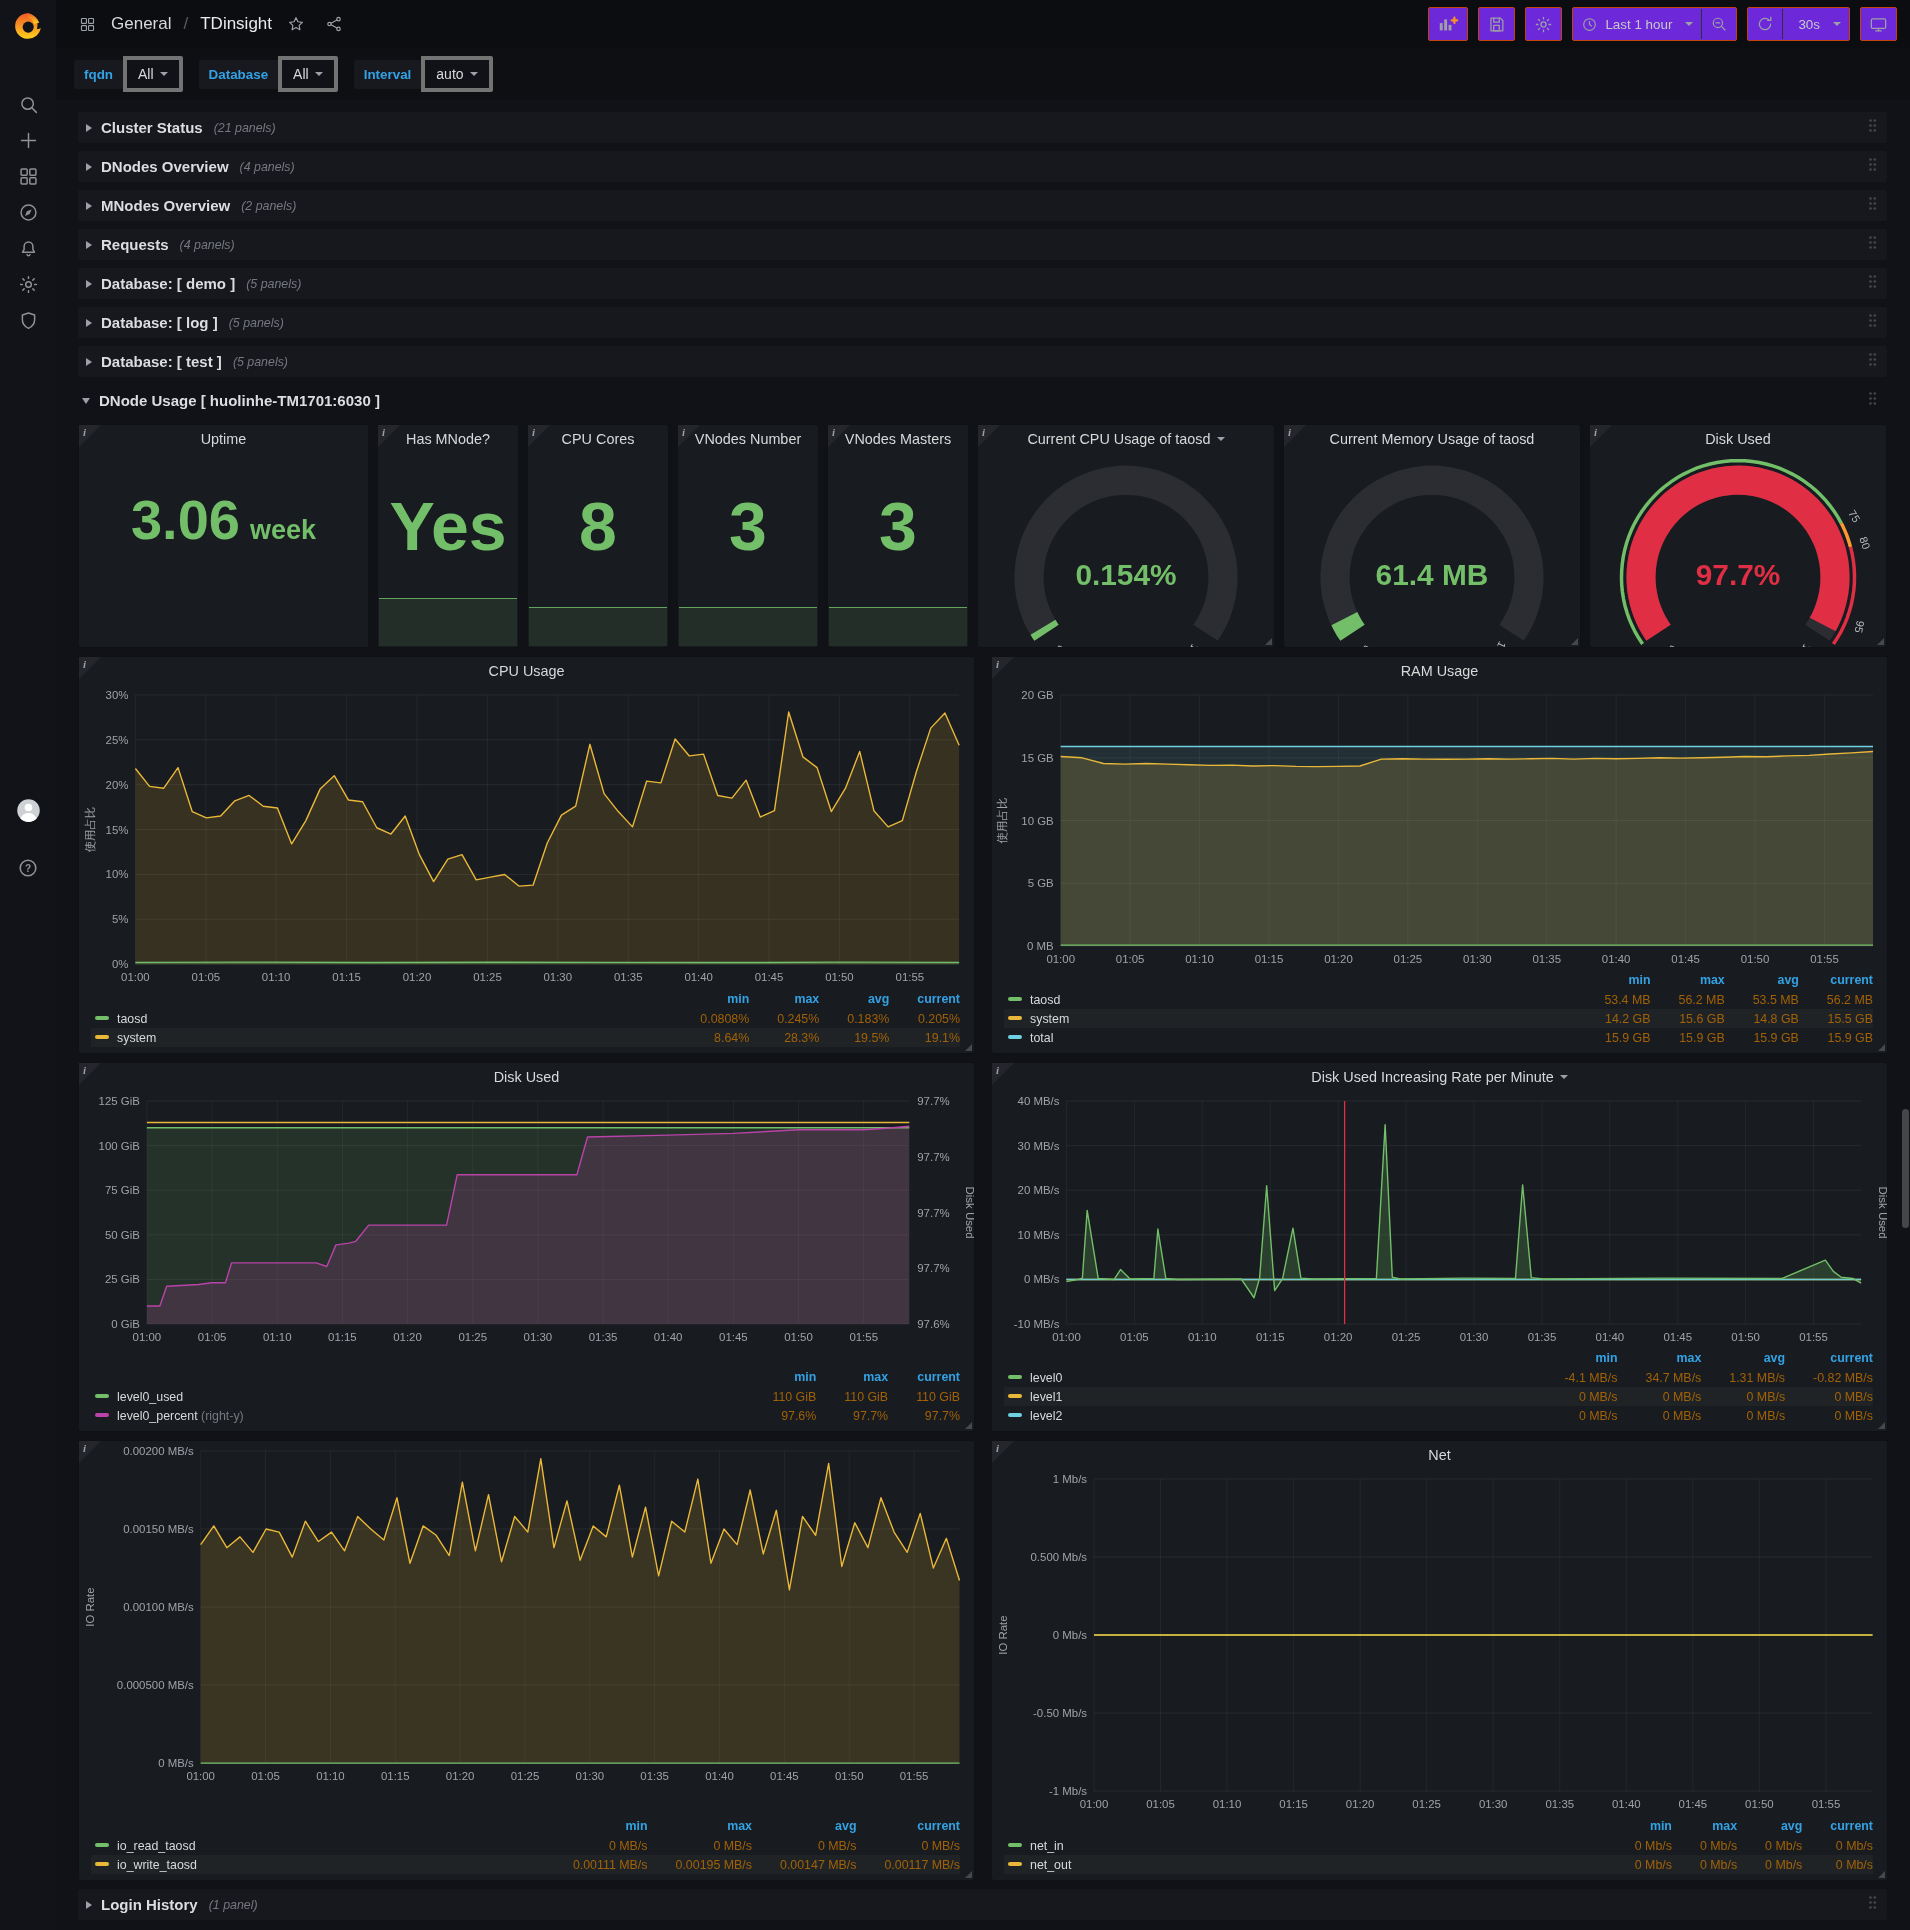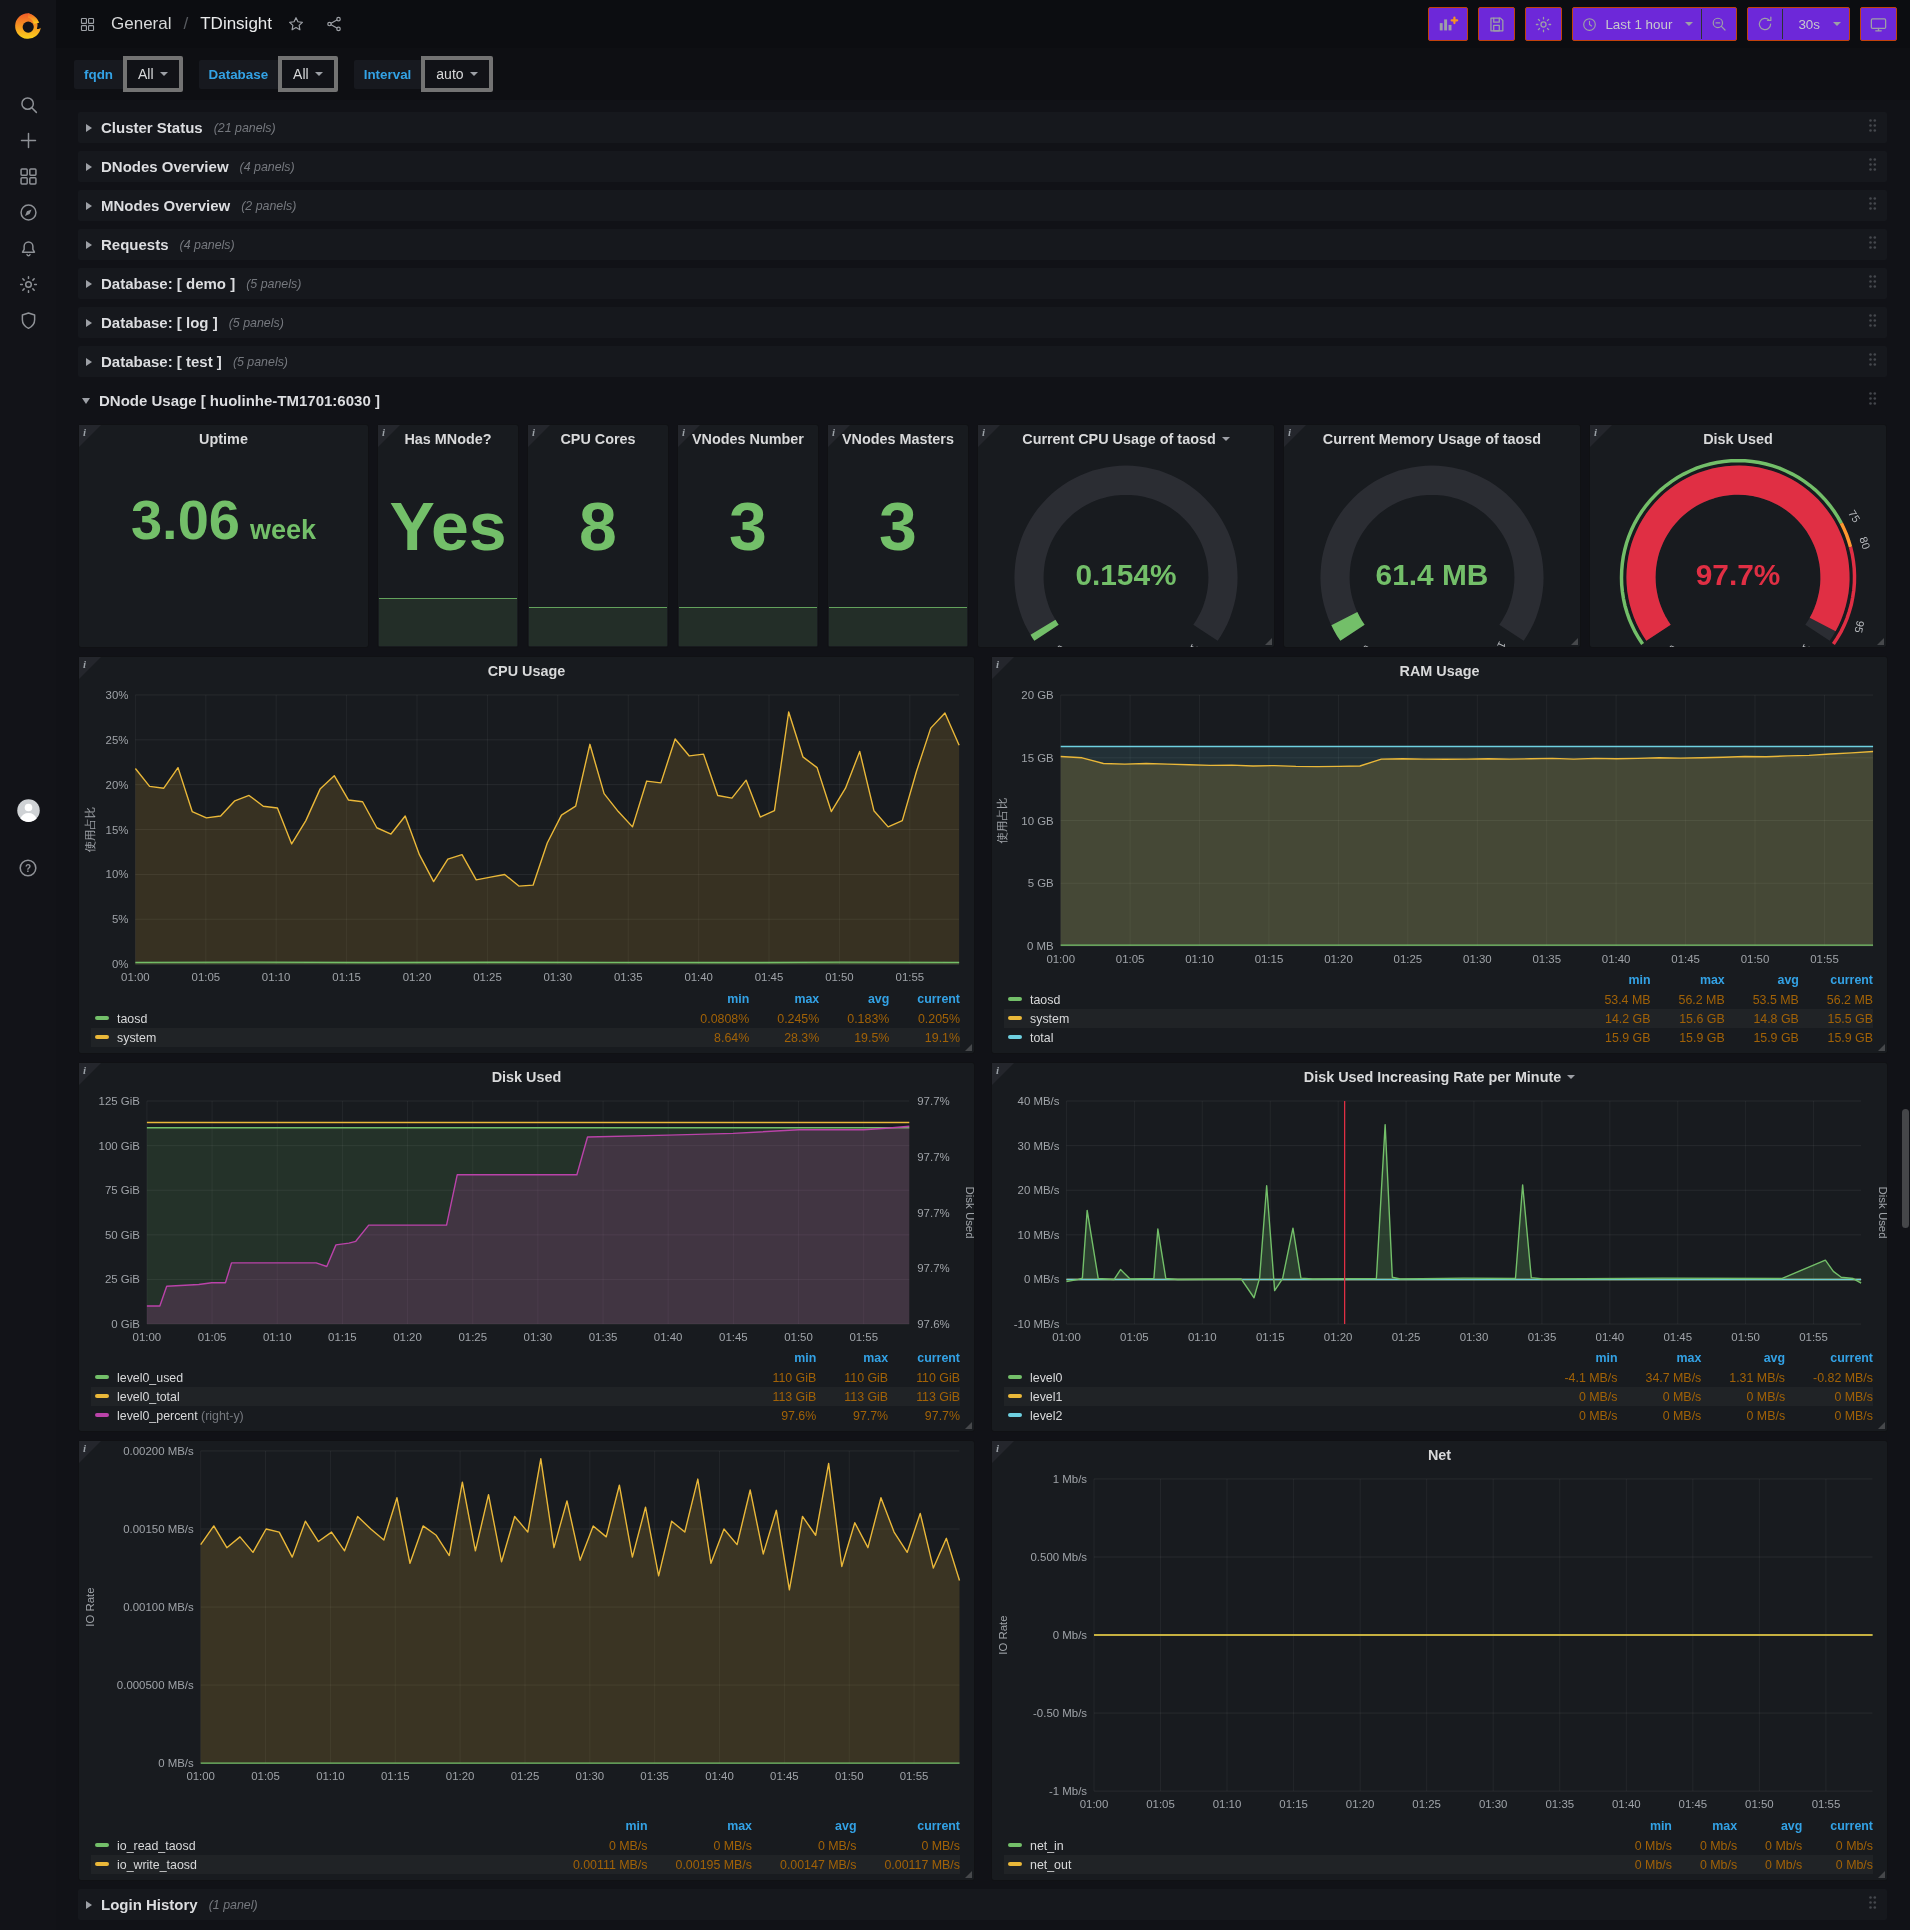--- a/index.html
+++ b/index.html
@@ -39,21 +39,21 @@
   .chev-r{width:0;height:0;border-left:6px solid #9da0a6;border-top:4.5px solid transparent;border-bottom:4.5px solid transparent}
   .chev-d{width:0;height:0;border-top:6px solid #9da0a6;border-left:4.5px solid transparent;border-right:4.5px solid transparent}
   .row-title{font-size:15px;font-weight:700;color:#dcdde0}
   .row-count{font-size:12.4px;font-style:italic;color:#75787e;margin-left:2px}
   .row-dots{margin-left:auto;opacity:.75;cursor:grab}
   .open-row{background:transparent;padding-left:4px}
   
   .panel{background:#181b1f;border:1px solid #101114;border-radius:3px;position:relative;display:flex;flex-direction:column;box-sizing:border-box}
   .info-corner{position:absolute;top:0;left:0;width:0;height:0;border-top:22px solid #24262c;border-right:22px solid transparent;z-index:2}
   .info-corner span{position:absolute;top:-21px;left:4px;font:italic 700 11px "Liberation Serif",serif;color:#9aa0a6}
-  .p-title{height:28px;flex:0 0 28px;display:flex;align-items:center;justify-content:center;font-size:14.4px;font-weight:700;color:#d8d9da;cursor:pointer}
+  .p-title{height:28px;flex:0 0 28px;display:flex;align-items:center;justify-content:center;font-size:14.4px;font-weight:400;color:#d8d9da;cursor:pointer}
   .rz{position:absolute;right:2px;bottom:2px;width:0;height:0;border-bottom:7px solid rgba(255,255,255,.2);border-left:7px solid transparent}
   .stat-row{display:flex;gap:8px;height:224px;flex:0 0 224px}
   .stat-value{flex:1;display:flex;align-items:baseline;justify-content:center;color:#73bf69;font-weight:700;margin-top:34px}
   .stat-value .v{font-size:56px}.stat-value .vbig{font-size:68px}
   .stat-value .u{font-size:27px;margin-left:10px;font-weight:700}
   .spark{position:absolute;left:1px;right:1px;bottom:1px;background:rgba(115,191,105,.12);border-top:1px solid rgba(115,191,105,.8);z-index:1}
   .g-body,.c-body{flex:1;position:relative;overflow:hidden}
   .chart-row{display:flex;gap:16px}
   .chart-row .panel{flex:1 1 0}
   
@@ -699,26 +699,20 @@
                     <th>min</th>
                     <th>max</th>
                     <th>current</th>
                   </tr>
                   <tr>
                     <td class="nm"><span class="sw" style="background:#73bf69"></span>level0_used</td>
                     <td class="val">110 GiB</td>
                     <td class="val">110 GiB</td>
                     <td class="val">110 GiB</td>
                   </tr>
-                  <tr class="odd">
-                    <td class="nm"><span class="sw" style="background:#eab839"></span>level0_total</td>
-                    <td class="val">113 GiB</td>
-                    <td class="val">113 GiB</td>
-                    <td class="val">113 GiB</td>
-                  </tr>
                   <tr>
                     <td class="nm"><span class="sw" style="background:#ba43a9"></span>level0_percent <span class="sfx">(right-y)</span></td>
                     <td class="val">97.6%</td>
                     <td class="val">97.7%</td>
                     <td class="val">97.7%</td>
                   </tr>
                 </tbody>
               </table>
             </div>
             <div class="rz"></div>

